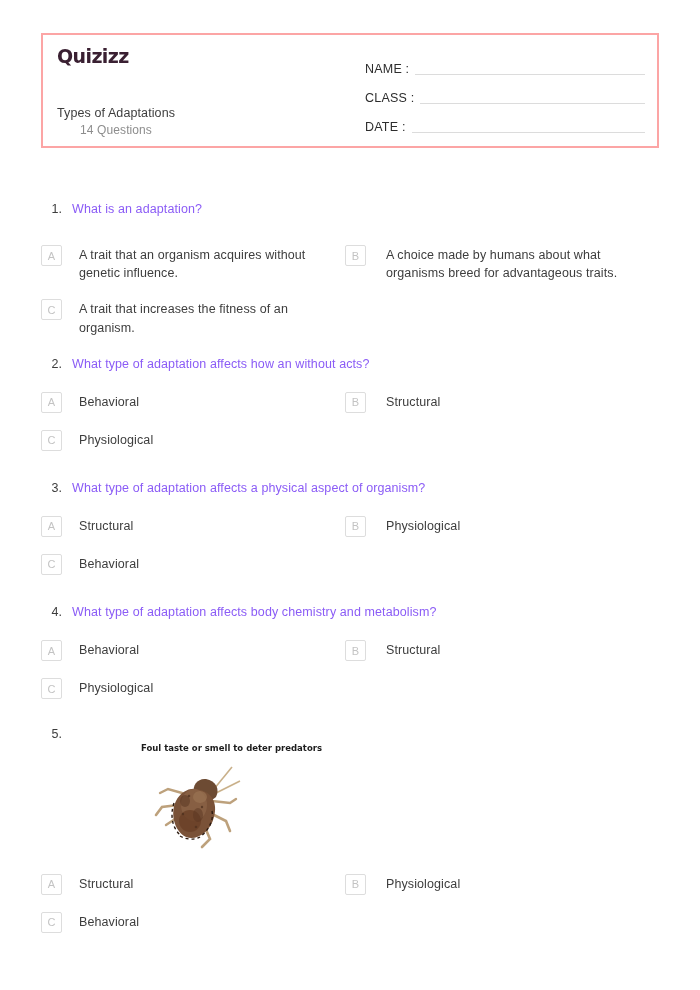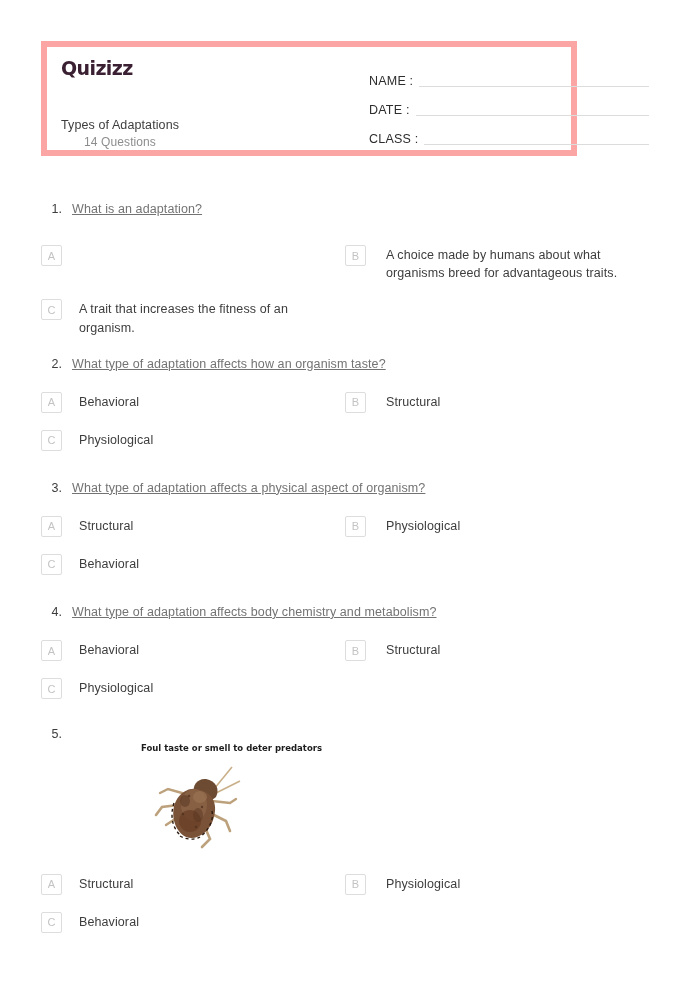--- a/index.html
+++ b/index.html
@@ -14,24 +14,24 @@
     font-family: "Liberation Sans", sans-serif;
     color: #3b3b3b;
     position: relative;
     overflow: hidden;
   }
 
   
   .header-card {
     position: absolute;
     left: 41px;
-    top: 41px;
-    width: 536px;
+    top: 33px;
+    width: 618px;
     height: 115px;
-    border: 6px solid #fca5a5;
+    border: 2px solid #fca5a5;
     background: #ffffff;
   }
   .header-left {
     position: absolute;
     left: 14px;
     top: 12px;
     width: 300px;
   }
   .logo {
     font-family: "DejaVu Sans", sans-serif;
@@ -105,24 +105,23 @@
     width: 31px;
     min-width: 31px;
     text-align: right;
     padding-right: 10px;
     font-size: 12.5px;
     color: #3d3d3d;
     line-height: 1.45;
   }
   .q-text {
     font-size: 12.5px;
-    color: #737373;
+    color: #8b5cf6;
     line-height: 1.45;
     letter-spacing: 0.1px;
-    text-decoration: underline;
   }
 
   .q-media {
     margin-left: 41px;
     width: 240px;
     text-align: center;
   }
   .q-caption {
     font-family: "DejaVu Sans", sans-serif;
     font-size: 8.5px;
@@ -205,56 +204,57 @@
     <div class="quiz-title">Types of Adaptations</div>
     <div class="quiz-subtitle">14 Questions</div>
   </div>
 
   <div class="header-right">
     <div class="field-row">
       <span class="field-label">NAME :</span>
       <span class="field-line"></span>
     </div>
     <div class="field-row">
+      <span class="field-label">CLASS :</span>
+      <span class="field-line"></span>
+    </div>
+    <div class="field-row">
       <span class="field-label">DATE  :</span>
       <span class="field-line"></span>
     </div>
-    <div class="field-row">
-      <span class="field-label">CLASS :</span>
-      <span class="field-line"></span>
-    </div>
   </div>
 </div>
 
 <div class="questions">
 
   <div class="question-block q1">
     <div class="q-head">
       <div class="q-num">1.</div>
       <div class="q-text">What is an adaptation?</div>
     </div>
     <div class="options">
       <div class="option col-a">
         <span class="opt-letter">A</span>
+        <span class="opt-text">A trait that an organism acquires without genetic influence.</span>
       </div>
       <div class="option col-b">
         <span class="opt-letter">B</span>
         <span class="opt-text">A choice made by humans about what organisms breed for advantageous traits.</span>
       </div>
       <div class="option col-a">
         <span class="opt-letter">C</span>
         <span class="opt-text">A trait that increases the fitness of an organism.</span>
       </div>
     </div>
   </div>
 
   <div class="question-block q2">
     <div class="q-head">
       <div class="q-num">2.</div>
-      <div class="q-text">What type of adaptation affects how an organism taste?</div>
+      <div class="q-text">What type of adaptation affects how an without acts?</div>
     </div>
     <div class="options">
       <div class="option col-a">
         <span class="opt-letter">A</span>
         <span class="opt-text">Behavioral</span>
       </div>
       <div class="option col-b">
         <span class="opt-letter">B</span>
         <span class="opt-text">Structural</span>
       </div>

